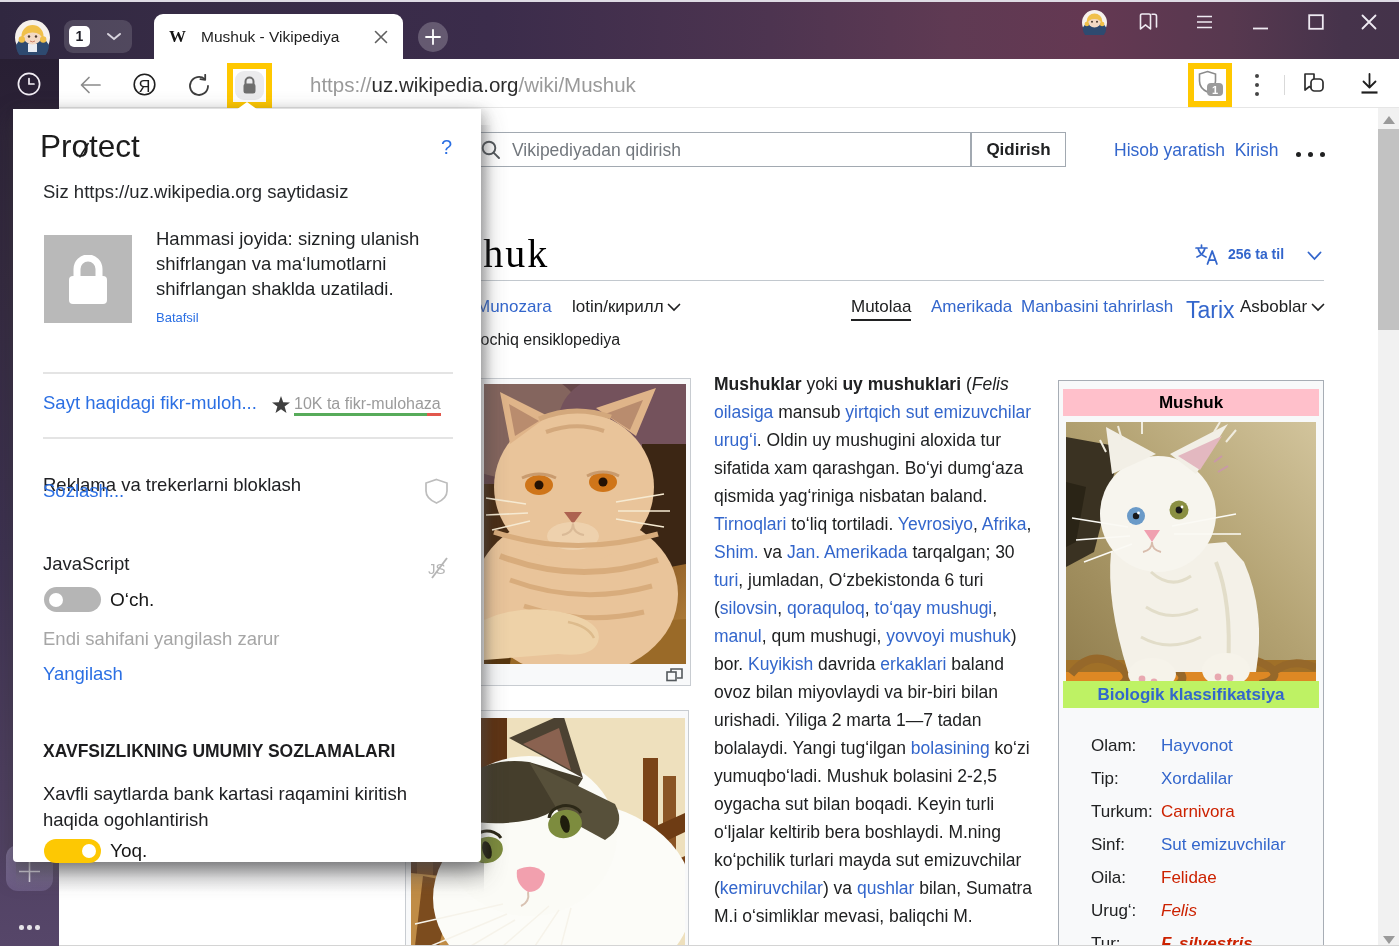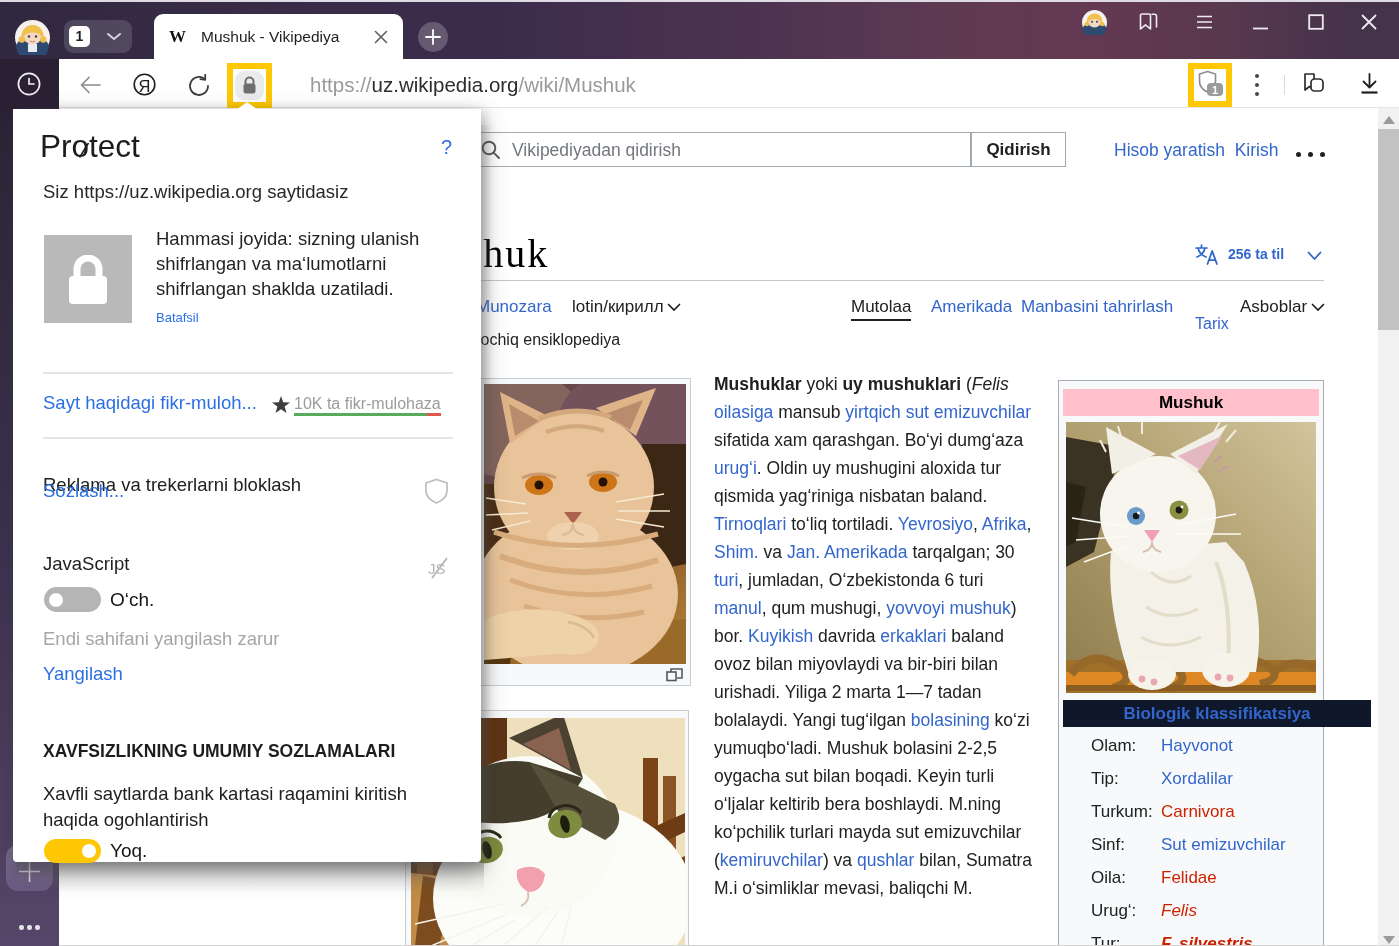--- a/index.html
+++ b/index.html
@@ -159,21 +159,21 @@
 
 <div class="abs" style="left:476px;top:297px;font-size:17px;"><a class="wl">Munozara</a></div>
 <div class="abs" style="left:572px;top:297px;font-size:17px;color:#202122;">lotin/кирилл</div>
 <svg class="abs" style="left:667px;top:303px;" width="14" height="9" viewBox="0 0 14 9">
     <path d="M1.5 1.5 L7 7 L12.5 1.5" stroke="#202122" stroke-width="1.7" fill="none" stroke-linecap="round"></path>
   </svg>
 <div class="abs" style="left:851px;top:297px;font-size:17px;color:#202122;">Mutolaa</div>
 <div class="abs" style="left:851px;top:318.5px;width:60px;height:2.5px;background:#202122;"></div>
 <div class="abs" style="left:931px;top:297px;font-size:17px;"><a class="wl">Amerikada</a></div>
 <div class="abs" style="left:1021px;top:297px;font-size:17px;"><a class="wl">Manbasini tahrirlash</a></div>
-<div class="abs" style="left:1186px;top:315px;font-size:16px;margin-left:9px;"><a class="wl">Tarix</a></div>
+<div class="abs" style="left:1186px;top:297px;font-size:23px;"><a class="wl">Tarix</a></div>
 <div class="abs" style="left:1240px;top:297px;font-size:17px;color:#202122;">Asboblar</div>
 <svg class="abs" style="left:1311px;top:303px;" width="14" height="9" viewBox="0 0 14 9">
     <path d="M1.5 1.5 L7 7 L12.5 1.5" stroke="#202122" stroke-width="1.7" fill="none" stroke-linecap="round"></path>
   </svg>
 <div class="abs" style="left:399px;top:331px;font-size:16px;color:#202122;">Vikipediya, ochiq ensiklopediya</div>
 
 <div class="abs" style="left:478px;top:378px;width:213px;height:308px;border:1px solid #c8ccd1;background:#f8f9fa;"></div>
 <svg class="abs" style="left:484px;top:384px;" width="202" height="280" viewBox="0 0 202 280">
   <defs>
     <linearGradient id="floorg" x1="0" y1="0" x2="1" y2="1">
@@ -261,26 +261,27 @@
 
   <path d="M106 152 Q124 144 134 156 Q132 174 117 174 Q104 166 106 152 z" fill="#f2a0ae"></path>
   <path d="M117 174 q2 10 -7 14" stroke="#d8c2b2" stroke-width="2" fill="none"></path>
 
   <path d="M92 186 L4 206 M96 196 L20 228 M104 202 L60 228 M138 188 L92 228 M148 192 L124 228 M160 190 L150 228" stroke="#f6f3ea" stroke-width="1.5"></path>
 </svg>
 
 <div class="abs" id="artext" style="left:714px;top:370px;width:340px;font-size:17.5px;line-height:28px;color:#202122;white-space:nowrap;">
 <div><b>Mushuklar</b> yoki <b>uy mushuklari</b> (<i>Felis</i></div>
 <div><a class="wl">oilasiga</a> mansub <a class="wl">yirtqich sut emizuvchilar</a></div>
+<div><a class="wl">urug‘i</a>. Oldin uy mushugini aloxida tur</div>
 <div>sifatida xam qarashgan. Bo‘yi dumg‘aza</div>
-<div><a class="wl">urug‘i</a>. Oldin uy mushugini aloxida tur</div>
 <div>qismida yag‘riniga nisbatan baland.</div>
 <div><a class="wl">Tirnoqlari</a> to‘liq tortiladi. <a class="wl">Yevrosiyo</a>, <a class="wl">Afrika</a>,</div>
 <div><a class="wl">Shim.</a> va <a class="wl">Jan. Amerikada</a> tarqalgan; 30</div>
 <div><a class="wl">turi</a>, jumladan, O‘zbekistonda 6 turi</div>
+<div>(<a class="wl">silovsin</a>, <a class="wl">qoraquloq</a>, <a class="wl">to‘qay mushugi</a>,</div>
 <div><a class="wl">manul</a>, qum mushugi, <a class="wl">yovvoyi mushuk</a>)</div>
 <div>bor. <a class="wl">Kuyikish</a> davrida <a class="wl">erkaklari</a> baland</div>
 <div>ovoz bilan miyovlaydi va bir-biri bilan</div>
 <div>urishadi. Yiliga 2 marta 1—7 tadan</div>
 <div>bolalaydi. Yangi tug‘ilgan <a class="wl">bolasining</a> ko‘zi</div>
 <div>yumuqbo‘ladi. Mushuk bolasini 2-2,5</div>
 <div>oygacha sut bilan boqadi. Keyin turli</div>
 <div>o‘ljalar keltirib bera boshlaydi. M.ning</div>
 <div>ko‘pchilik turlari mayda sut emizuvchilar</div>
 <div>(<a class="wl">kemiruvchilar</a>) va <a class="wl">qushlar</a> bilan, Sumatra</div>
@@ -330,21 +331,21 @@
   <path d="M85 150 q20 18 40 4 M80 185 q24 16 52 2 M75 215 q28 16 60 0" stroke="#e2ddc9" stroke-width="3" fill="none"></path>
   <path d="M150 140 q16 40 12 105" stroke="#e2ddc9" stroke-width="4" fill="none"></path>
 
   <ellipse cx="86" cy="252" rx="24" ry="16" fill="#f6f3ea"></ellipse>
   <ellipse cx="160" cy="248" rx="24" ry="17" fill="#f6f3ea"></ellipse>
   <circle cx="76" cy="257" r="3.4" fill="#e8a8b0"></circle>
     <circle cx="88" cy="260" r="3.4" fill="#e8a8b0"></circle>
   <circle cx="152" cy="255" r="3.4" fill="#e8a8b0"></circle>
     <circle cx="164" cy="256" r="3.4" fill="#e8a8b0"></circle>
 </svg>
-<div class="abs" style="left:1063px;top:700px;width:308px;height:27px;background:#0f172a;font-size:17px;font-weight:bold;color:#3366cc;text-align:center;line-height:27px;">Biologik klassifikatsiya</div>
+<div class="abs" style="left:1063px;top:681px;width:256px;height:27px;background:#bef264;font-size:17px;font-weight:bold;color:#3366cc;text-align:center;line-height:27px;">Biologik klassifikatsiya</div>
 <div class="abs" style="left:1091px;top:729px;width:220px;font-size:17px;line-height:33px;color:#202122;">
 <div>Olam:<span class="abs" style="left:70px;"><a class="wl">Hayvonot</a></span></div>
 <div>Tip:<span class="abs" style="left:70px;"><a class="wl">Xordalilar</a></span></div>
 <div>Turkum:<span class="abs" style="left:70px;"><a class="rl">Carnivora</a></span></div>
 <div>Sinf:<span class="abs" style="left:70px;"><a class="wl">Sut emizuvchilar</a></span></div>
 <div>Oila:<span class="abs" style="left:70px;"><a class="rl">Felidae</a></span></div>
 <div>Urug‘:<span class="abs" style="left:70px;"><a class="rl"><i>Felis</i></a></span></div>
 <div>Tur:<span class="abs" style="left:70px;"><a class="rl"><b><i>F. silvestris</i></b></a></span></div>
 </div>
 

